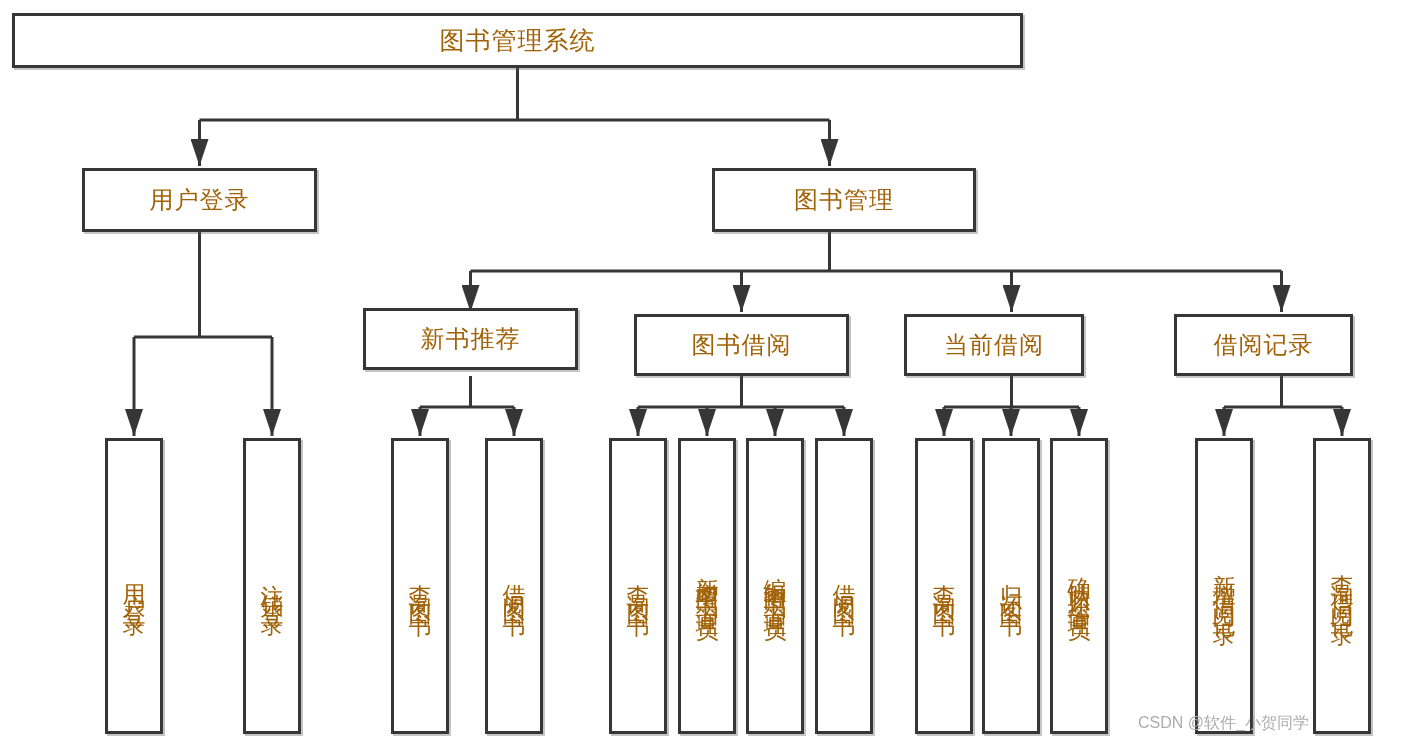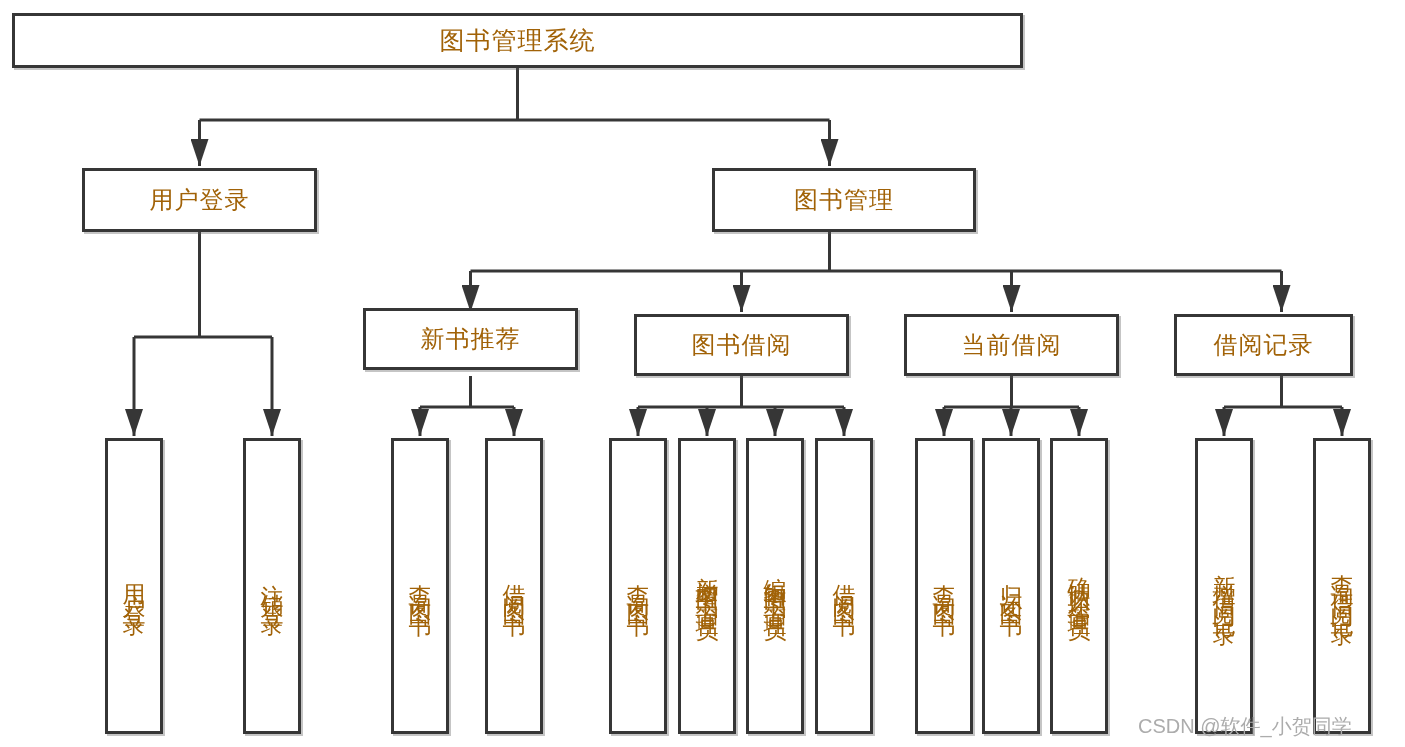--- a/index.html
+++ b/index.html
@@ -37,21 +37,21 @@
     text-orientation: mixed;
     letter-spacing: 10px;
     line-height: 1;
     font-size: 23px;
   }
   .vnode.long span { letter-spacing: 6px; }
   .watermark {
     position: absolute;
     left: 1138px;
     top: 713px;
-    font-size: 20px;
+    font-size: 16px;
     color: #acacac;
     z-index: 2;
     white-space: nowrap;
   }
 </style>
 </head>
 <body>
 
 <div class="stage">
 
@@ -127,21 +127,21 @@
   <div class="node hnode" style="left:712px; top:168px; width:264px; height:64px;">
     <span>图书管理</span>
   </div>
 
   <div class="node hnode" style="left:363px; top:308px; width:215px; height:62px;">
     <span>新书推荐</span>
   </div>
   <div class="node hnode" style="left:634px; top:314px; width:215px; height:62px;">
     <span>图书借阅</span>
   </div>
-  <div class="node hnode" style="left:904px; top:314px; width:215px; height:62px;">
+  <div class="node hnode" style="left:904px; top:314px; width:180px; height:62px;">
     <span>当前借阅</span>
   </div>
   <div class="node hnode" style="left:1174px; top:314px; width:179px; height:62px;">
     <span>借阅记录</span>
   </div>
 
   <div class="node vnode" style="left:105px; top:438px; width:58px; height:296px;">
     <span>用户登录</span>
   </div>
   <div class="node vnode" style="left:243px; top:438px; width:58px; height:296px;">

